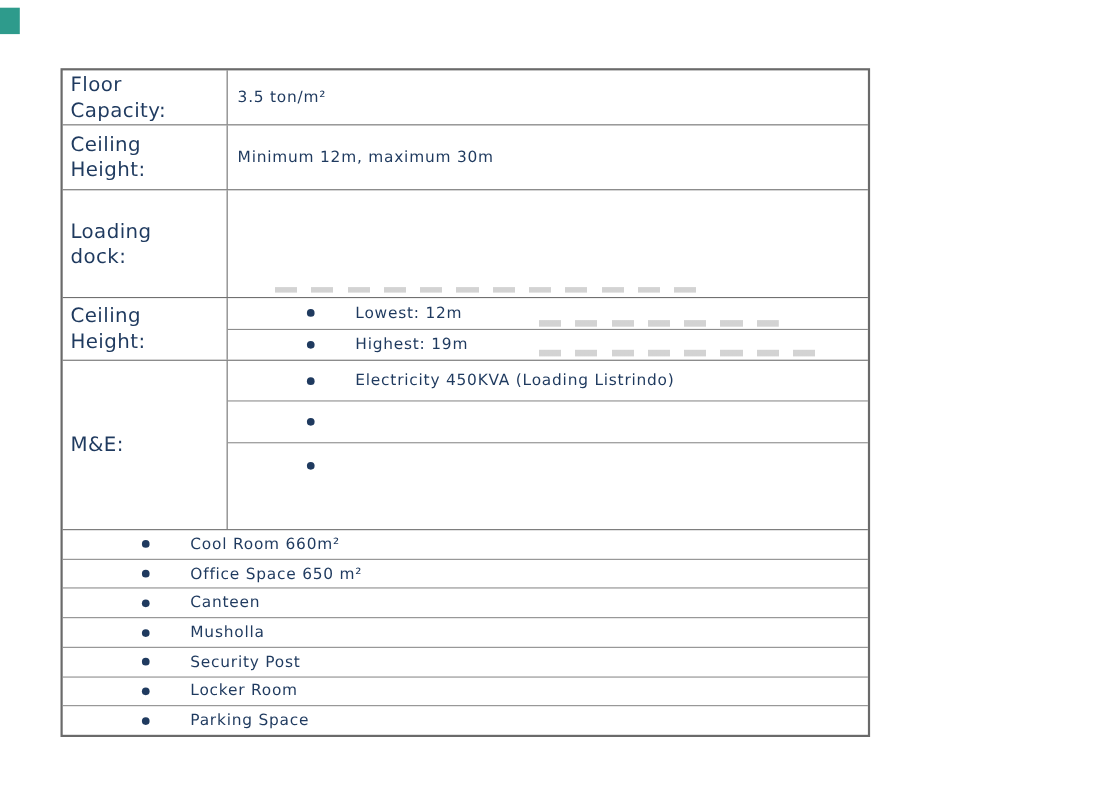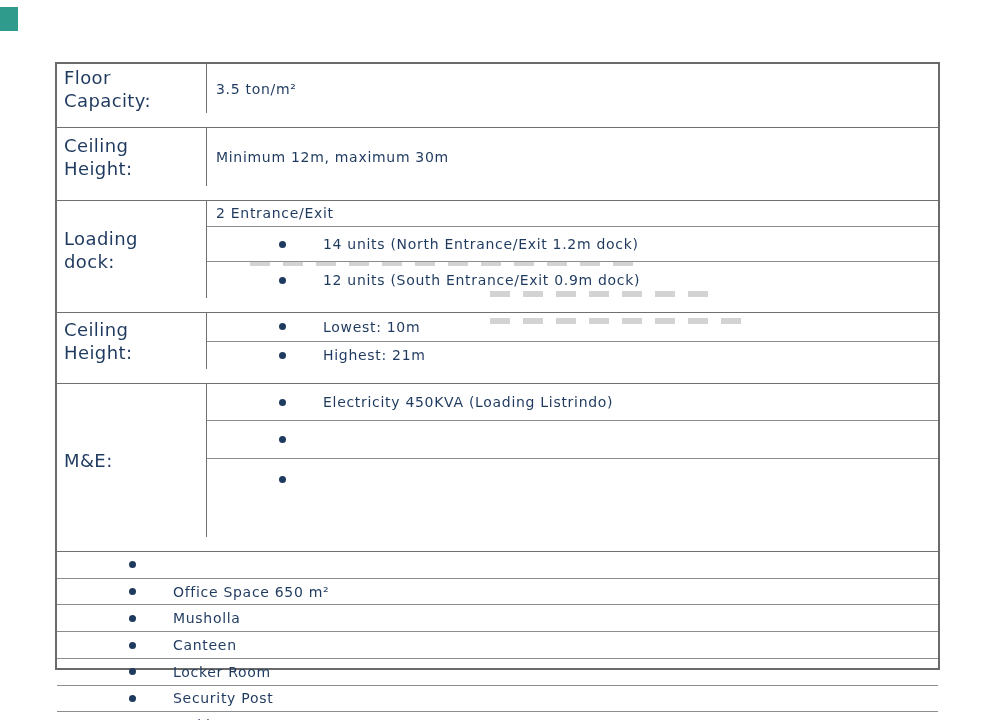--- a/index.html
+++ b/index.html
@@ -6,23 +6,23 @@
   body{
     width:995px;height:720px;background:#ffffff;
     font-family:"DejaVu Sans","Liberation Sans",sans-serif;
     -webkit-font-smoothing:antialiased;
   }
   .page{position:relative;width:995px;height:720px;background:#ffffff;overflow:hidden;}
 
   .corner-square{position:absolute;left:0;top:7px;width:18px;height:24px;background:#2e9b8c;}
 
   .spec-table{
-    position:absolute;left:55px;top:62px;width:885px;height:608px;
+    position:absolute;left:55px;top:62px;width:736px;height:608px;
     box-sizing:border-box;border:2px solid #6a6a6a;
-    display:flex;flex-direction:column;color:#1f3a5f;gap:14px;
+    display:flex;flex-direction:column;color:#1f3a5f;
   }
   .group{display:flex;box-sizing:border-box;flex:0 0 auto;}
   .group + .group{border-top:1px solid #707070;}
   .label-cell{
     flex:0 0 150px;width:150px;box-sizing:border-box;
     border-right:1px solid #707070;
     display:flex;flex-direction:column;justify-content:center;
     padding:2px 4px 2px 7px;
     font-size:18px;line-height:23px;letter-spacing:0.4px;
     white-space:pre-line;
@@ -76,46 +76,33 @@
       <div class="content-cell">
         <div class="vrow grow plain">
           <span class="txt">Minimum 12m, maximum 30m</span>
         </div>
       </div>
     </div>
 
     <div class="group" style="height:98px">
       <div class="label-cell">Loading
 dock:</div>
-      <div class="content-cell">
-        <div class="vrow plain" style="height:25px">
-          <span class="txt">2 Entrance/Exit</span>
-        </div>
-        <div class="vrow li" style="height:36px">
-          <span class="dot"></span>
-          <span class="txt">14 units (North Entrance/Exit 1.2m dock)</span>
-        </div>
-        <div class="vrow li" style="height:37px">
-          <span class="dot"></span>
-          <span class="txt">12 units (South Entrance/Exit 0.9m dock)</span>
-        </div>
-      </div>
     </div>
 
     <div class="group" style="height:57px">
       <div class="label-cell">Ceiling
 Height:</div>
       <div class="content-cell">
         <div class="vrow li" style="height:28px">
           <span class="dot"></span>
-          <span class="txt">Lowest: 10m</span>
+          <span class="txt">Lowest: 12m</span>
         </div>
         <div class="vrow li" style="height:29px">
           <span class="dot"></span>
-          <span class="txt">Highest: 21m</span>
+          <span class="txt">Highest: 19m</span>
         </div>
       </div>
     </div>
 
     <div class="group" style="height:154px">
       <div class="label-cell">M&amp;E:</div>
       <div class="content-cell">
         <div class="vrow li" style="height:36px">
           <span class="dot"></span>
           <span class="txt">Electricity 450KVA (Loading Listrindo)</span>
@@ -126,40 +113,41 @@
         <div class="vrow li" style="height:41px">
           <span class="dot"></span>
         </div>
       </div>
     </div>
 
     <div class="group" style="height:187px">
       <div class="content-cell">
         <div class="vrow li grow">
           <span class="dot"></span>
+          <span class="txt">Cool Room 660m²</span>
         </div>
         <div class="vrow li grow">
           <span class="dot"></span>
           <span class="txt">Office Space 650 m²</span>
         </div>
         <div class="vrow li grow">
           <span class="dot"></span>
+          <span class="txt">Canteen</span>
+        </div>
+        <div class="vrow li grow">
+          <span class="dot"></span>
           <span class="txt">Musholla</span>
         </div>
         <div class="vrow li grow">
           <span class="dot"></span>
-          <span class="txt">Canteen</span>
+          <span class="txt">Security Post</span>
         </div>
         <div class="vrow li grow">
           <span class="dot"></span>
           <span class="txt">Locker Room</span>
-        </div>
-        <div class="vrow li grow">
-          <span class="dot"></span>
-          <span class="txt">Security Post</span>
         </div>
         <div class="vrow li grow">
           <span class="dot"></span>
           <span class="txt">Parking Space</span>
         </div>
       </div>
     </div>
 
   </div>
 

